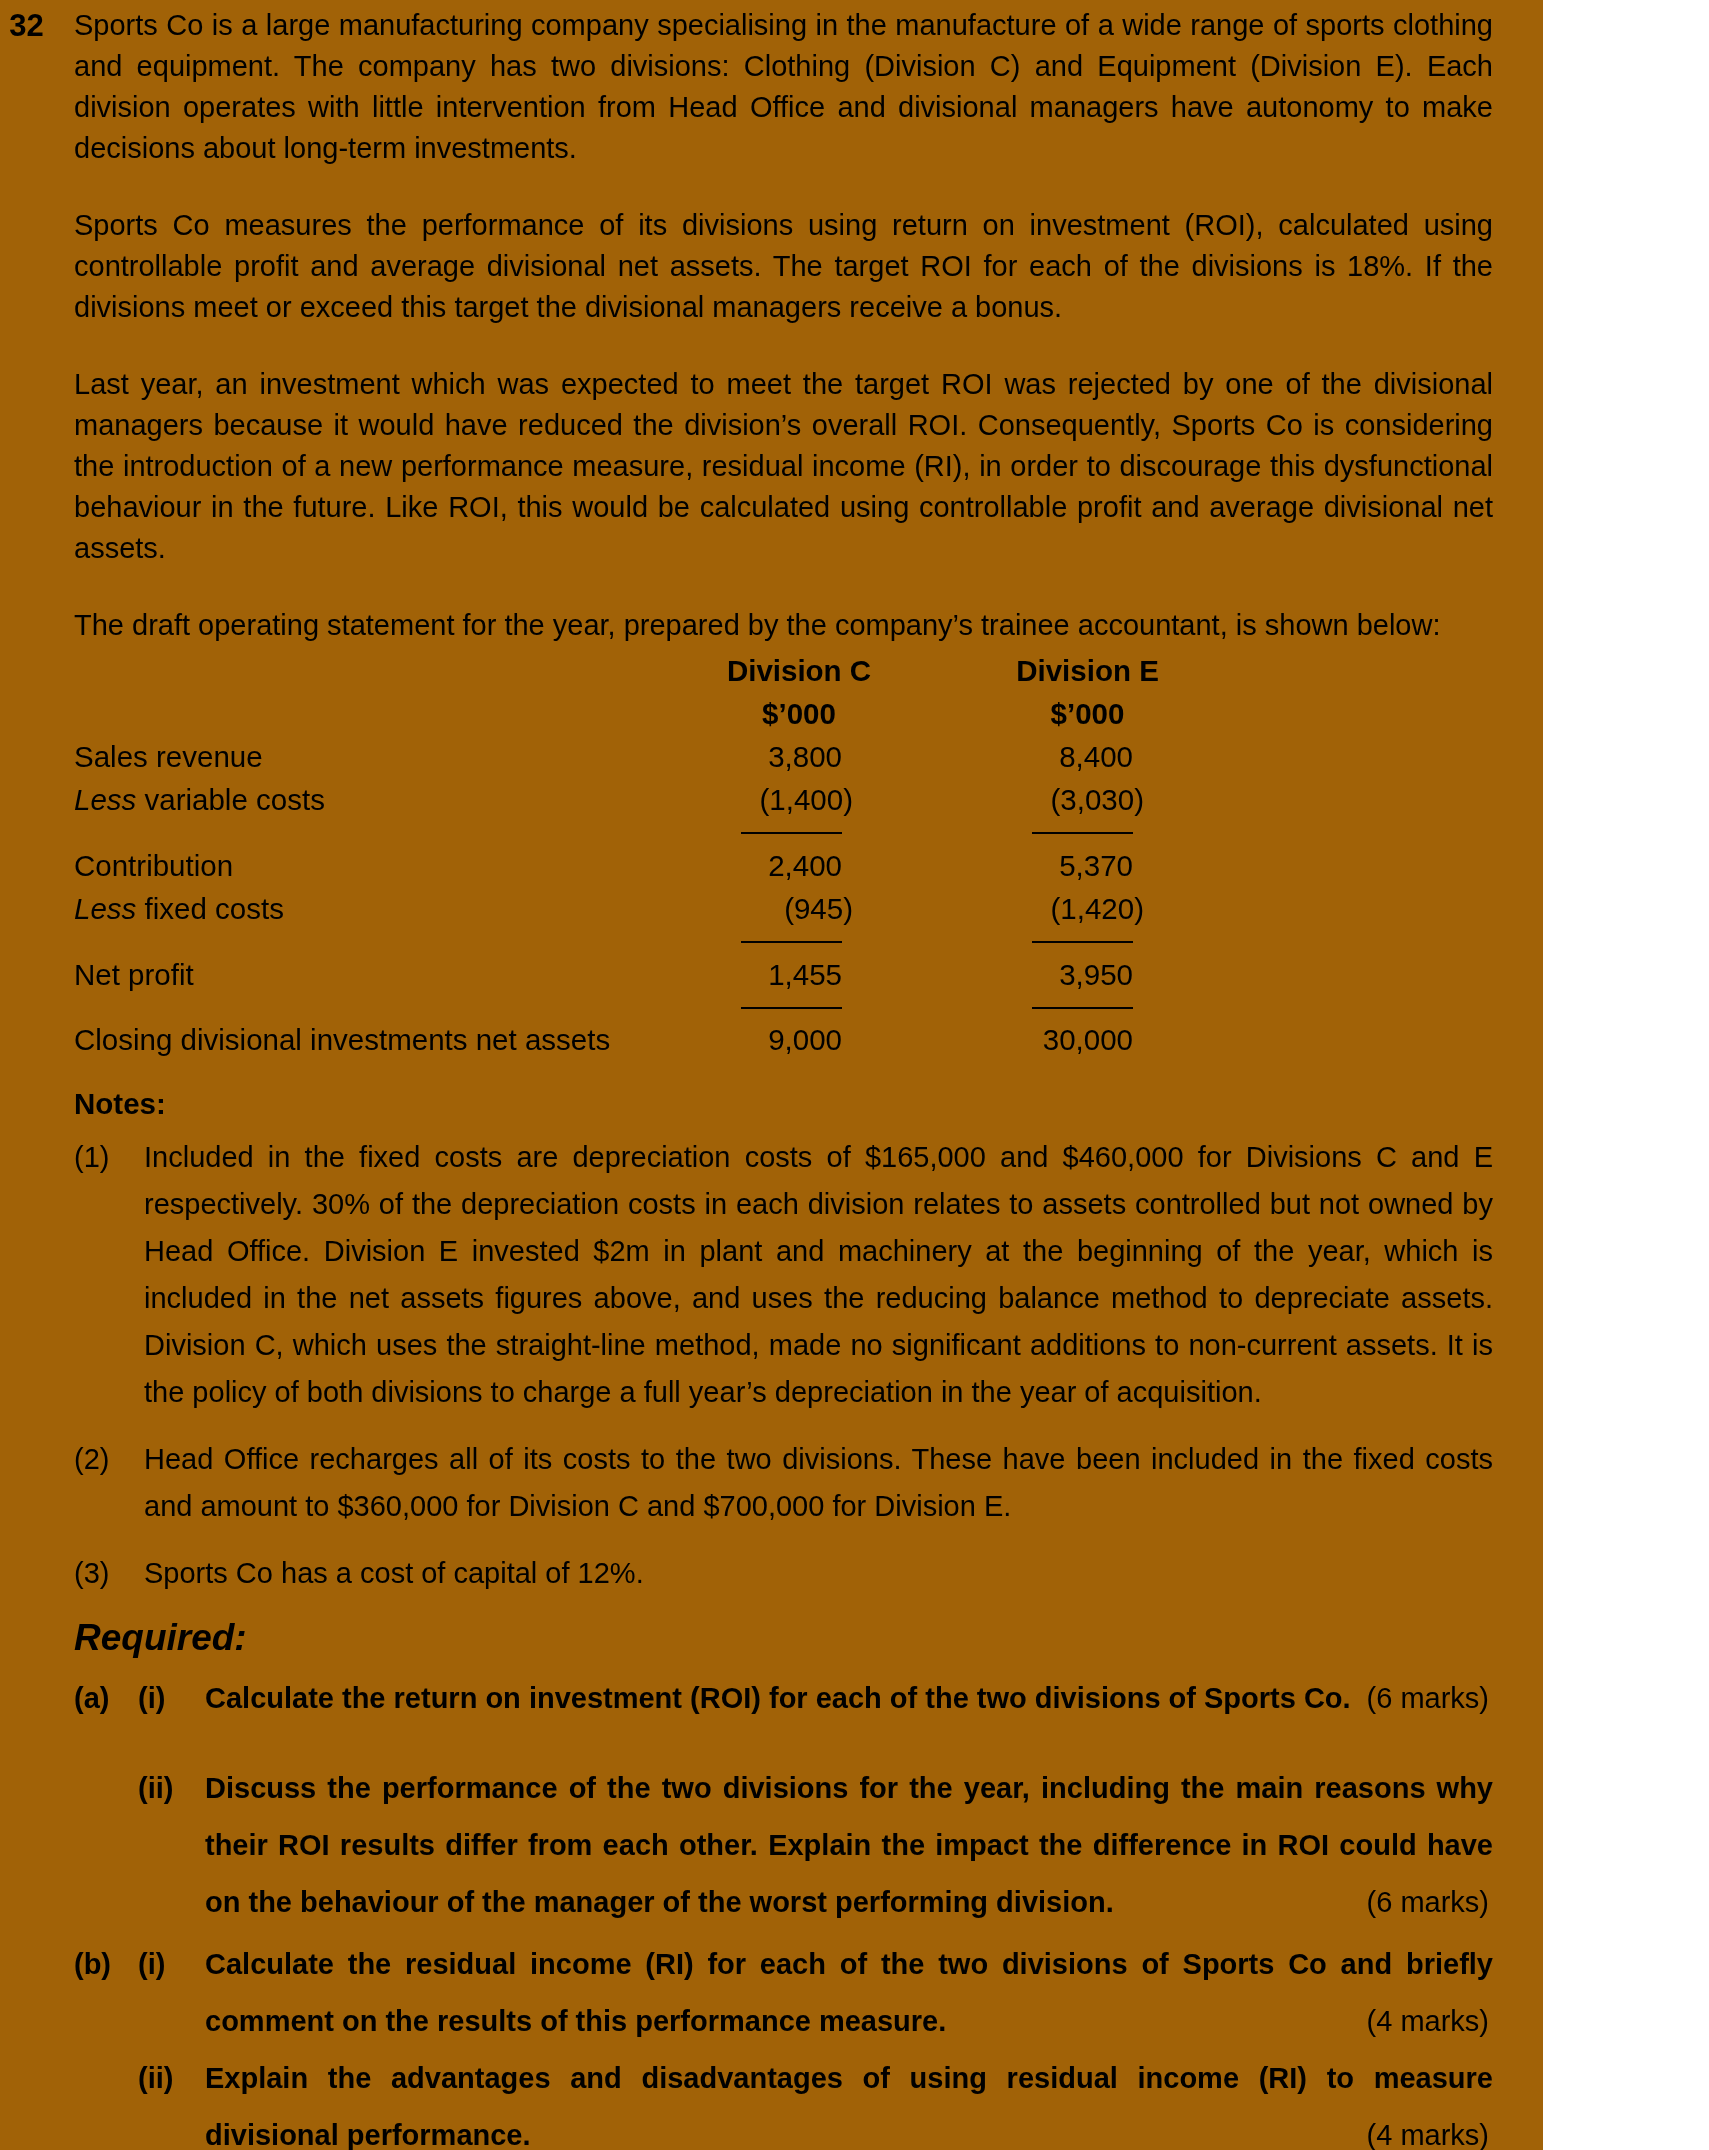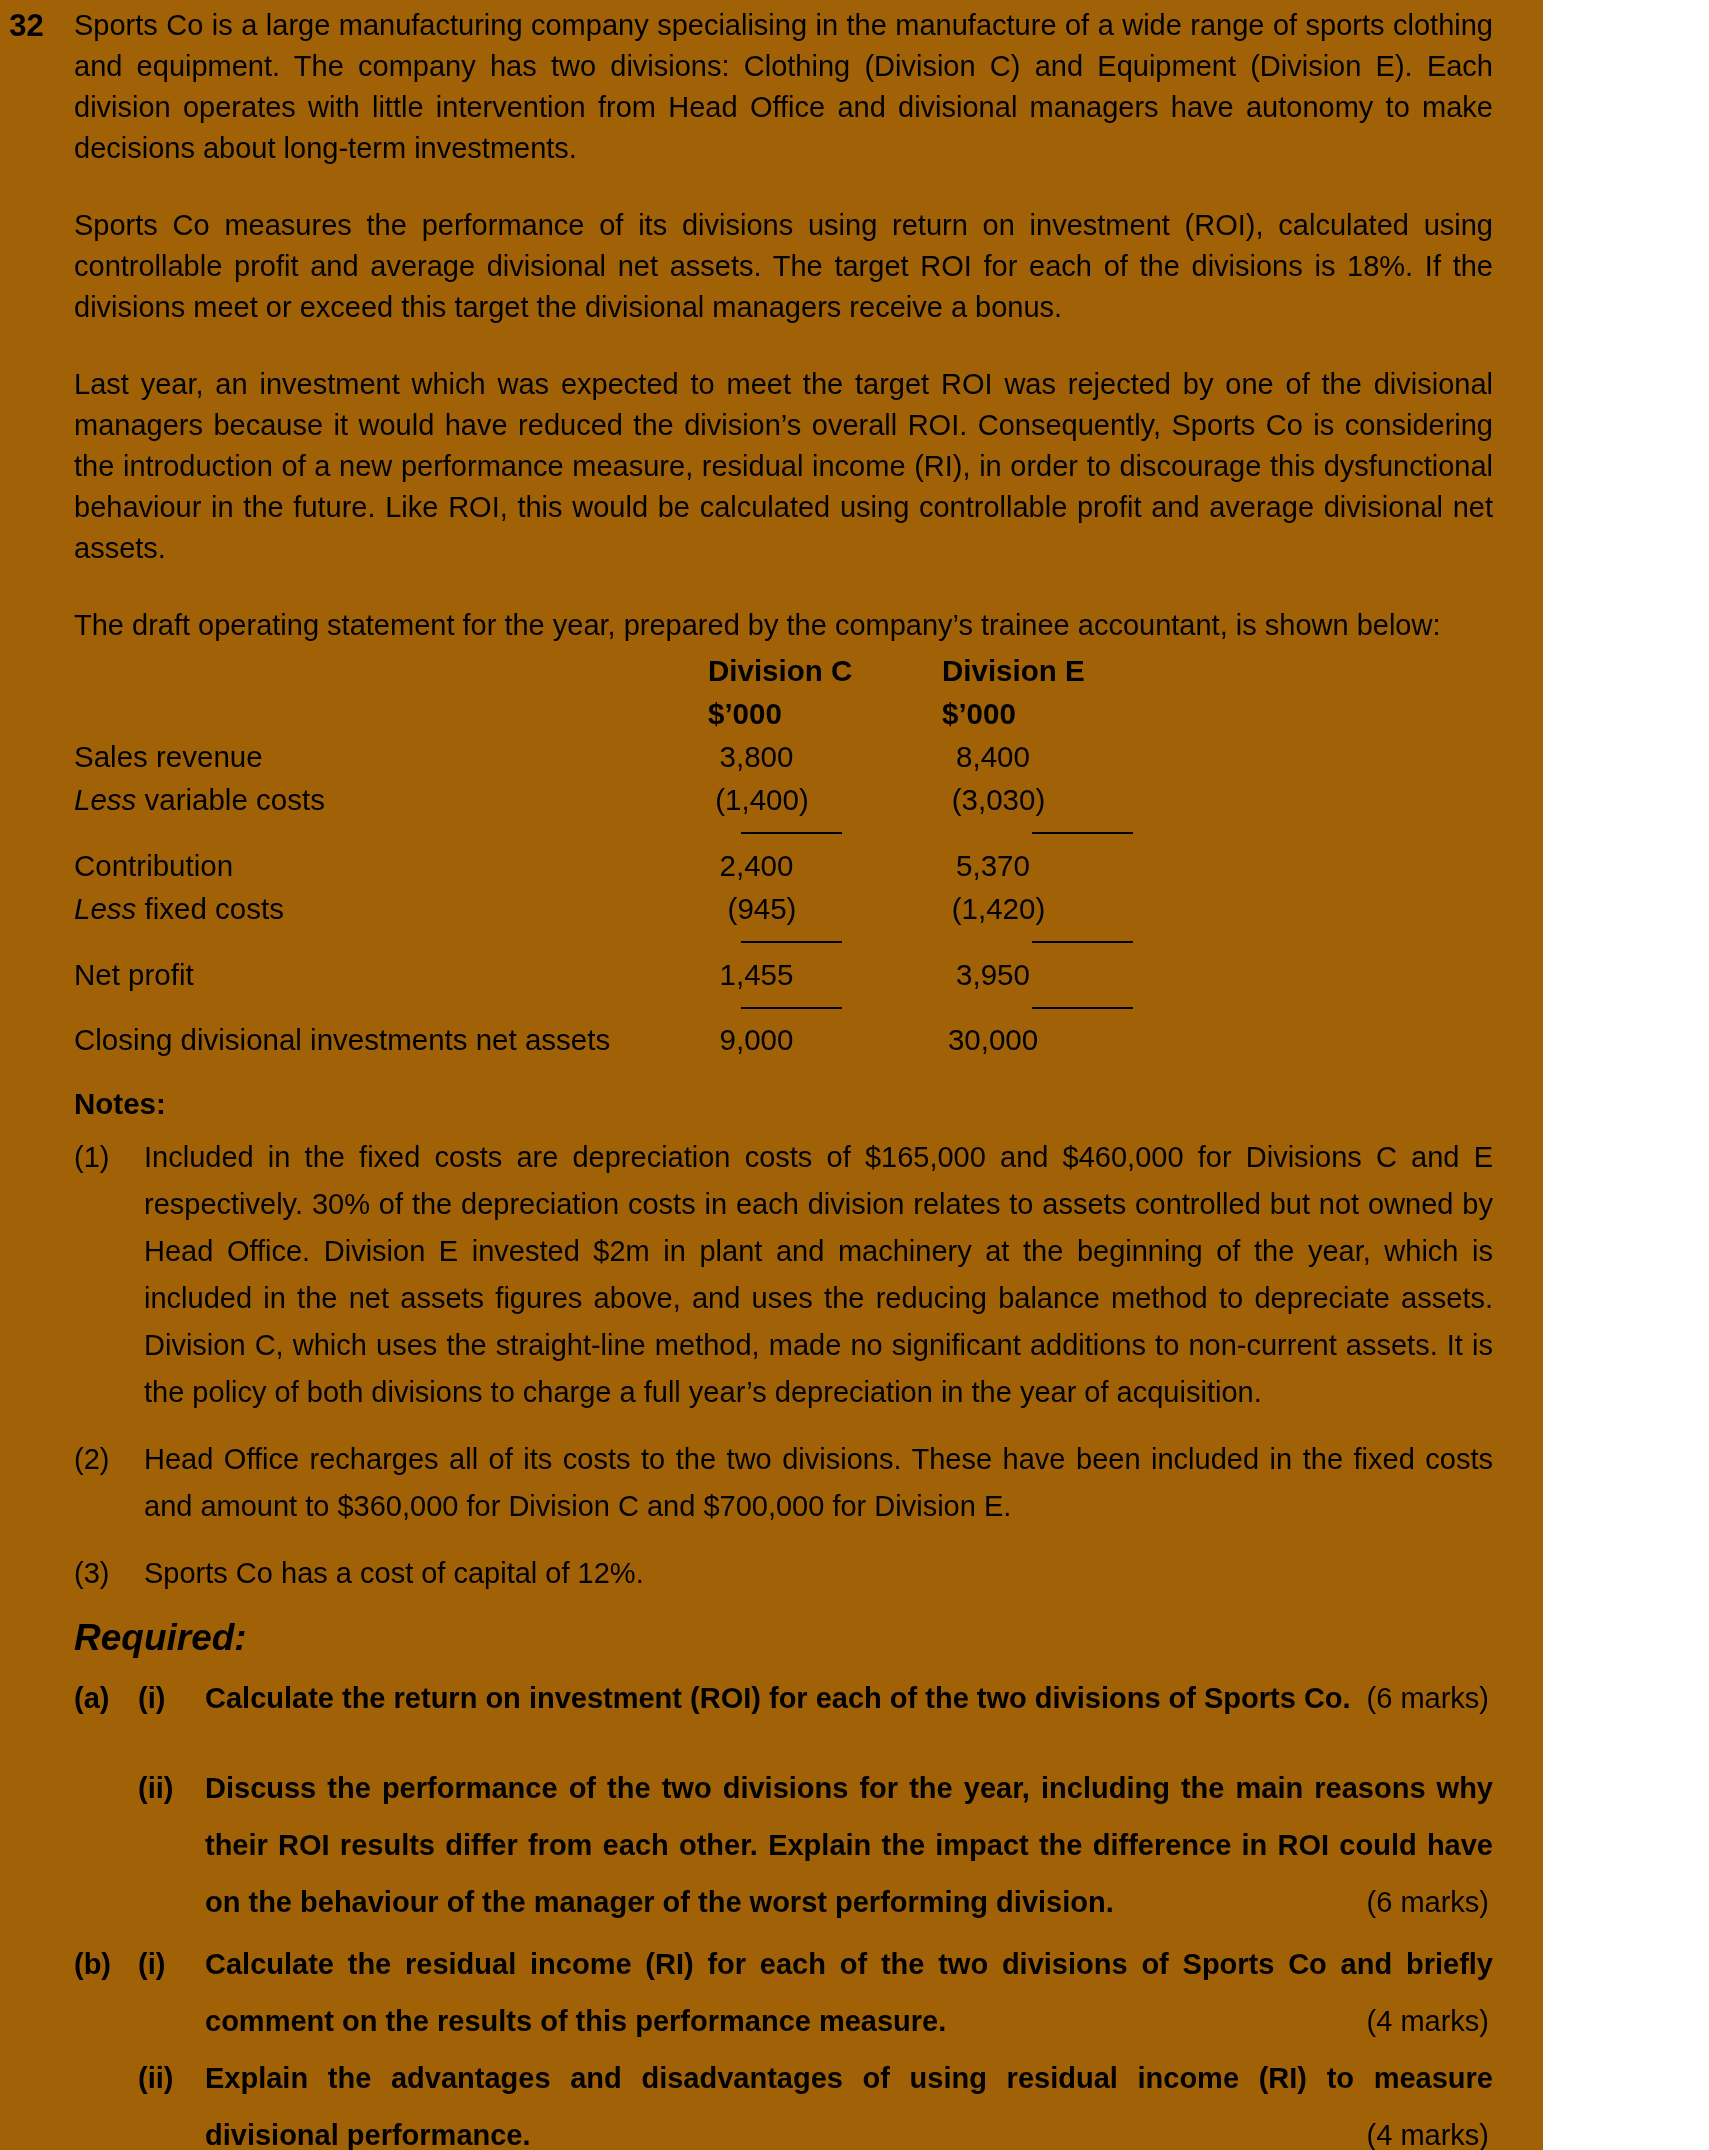--- a/index.html
+++ b/index.html
@@ -17,23 +17,23 @@
 
   
   .para { font-size:29px; line-height:41px; text-align:justify; }
   .para.mt { margin-top:36px; }
 
   
   .stmt { margin-top:3.1px; width:1071px; font-size:29.5px; }
   .srow { display:grid; grid-template-columns:597px 182px 291px; line-height:43px; }
   .slabel { white-space:nowrap; }
   .slabel i { font-style:italic; }
-  .num  { text-align:center; white-space:nowrap; }
+  .num  { text-align:right; white-space:nowrap; }
   .num.pad-paren { padding-right:11px; }
-  .col-head { font-weight:bold; white-space:nowrap; }
+  .col-head { text-align:center; font-weight:bold; white-space:nowrap; }
   .shift-c { transform:translateX(37px); }
   .shift-e { transform:translateX(89px); }
   .rule { border-top:2.3px solid #000; width:101px; margin:11.6px 0 9.3px auto; }
   .srow.assets-first { margin-top:12.4px; }
 
   
   .notes-head { font-weight:bold; font-size:29.5px; line-height:41px; margin-top:22px; }
   .note { display:grid; grid-template-columns:70px 1fr; font-size:29px; line-height:47px; margin-top:20px; }
   .note.first { margin-top:9.3px; }
   .note-text { text-align:justify; }

